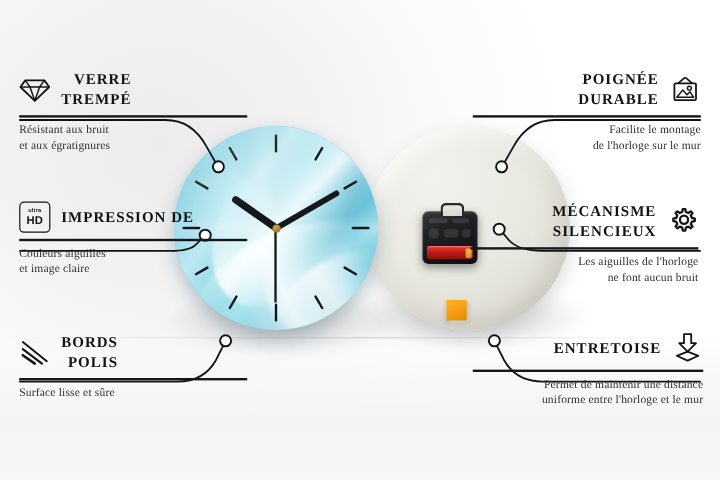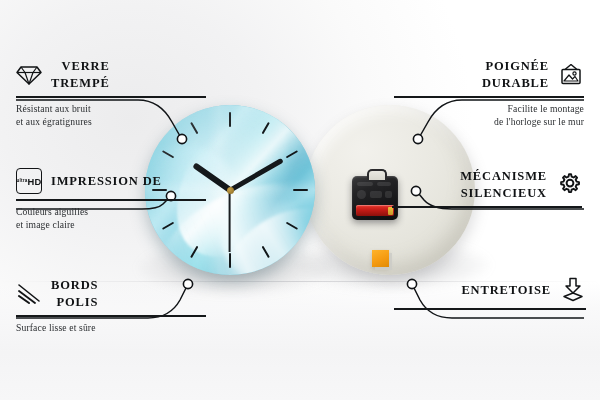--- a/index.html
+++ b/index.html
@@ -138,21 +138,21 @@
     font-family:"Liberation Serif",serif;
     font-size:9.6px;color:#2b2e31;line-height:1.42;letter-spacing:.15px;
   }
   .callout.right .desc{text-align:right;}
   .ico{width:26px;height:26px;flex:0 0 26px;display:flex;align-items:center;justify-content:center;}
   .ico svg{display:block;}
 
   
   .hd-badge{
     width:26px;height:24px;border:1.6px solid #121416;border-radius:4px;
-    display:flex;flex-direction:row;align-items:center;justify-content:center;line-height:1;
+    display:flex;flex-direction:column;align-items:center;justify-content:center;line-height:1;
   }
   .hd-badge .u{font-family:"Liberation Sans",sans-serif;font-size:4.6px;font-weight:bold;letter-spacing:.2px;color:#121416;}
   .hd-badge .h{font-family:"Liberation Sans",sans-serif;font-size:9.4px;font-weight:bold;letter-spacing:.2px;color:#121416;margin-top:.5px;}
 
   
   #connectors{position:absolute;left:0;top:0;width:600px;height:400px;pointer-events:none;}
   #connectors path{fill:none;stroke:#111417;stroke-width:1.5;}
   #connectors circle.node{fill:#ffffff;stroke:#111417;stroke-width:1.6;}
 </style>
 </head>
@@ -357,32 +357,40 @@
             <path d="M13,2.2 L15.1,2.2 L15.6,4.6 L17.6,5.5 L19.6,4.1 L21.1,5.6 L19.7,7.6 L20.6,9.6 L23,10.1 L23,12.2
                      L20.6,12.7 L19.7,14.7 L21.1,16.7 L19.6,18.2 L17.6,16.8 L15.6,17.7 L15.1,20.1 L13,20.1
                      L12.5,17.7 L10.5,16.8 L8.5,18.2 L7,16.7 L8.4,14.7 L7.5,12.7 L5.1,12.2 L5.1,10.1
                      L7.5,9.6 L8.4,7.6 L7,5.6 L8.5,4.1 L10.5,5.5 L12.5,4.6 Z"></path>
             <circle cx="14" cy="11.1" r="3.4"></circle>
           </g>
         </svg>
       </span>
     </div>
     <div class="rule"></div>
+    <div class="desc">
+      <span>Les aiguilles de l'horloge</span><br>
+      <span>ne font aucun bruit</span>
+    </div>
   </div>
 
   <div class="callout right" style="left:394px;top:277px;width:192px;">
     <div class="head">
       <div class="title">
         <span>ENTRETOISE</span><br>
       </div>
       <span class="ico">
         <svg width="26" height="26" viewBox="0 0 26 26">
           <g fill="none" stroke="#121416" stroke-width="1.5" stroke-linejoin="round">
             <path d="M10,1.5 L16,1.5 L16,9 L20,9 L13,16 L6,9 L10,9 Z"></path>
             <path d="M13,16 L22,19.5 L13,23.5 L4,19.5 Z"></path>
           </g>
         </svg>
       </span>
     </div>
     <div class="rule"></div>
+    <div class="desc">
+      <span>Permet de maintenir une distance</span><br>
+      <span>uniforme entre l'horloge et le mur</span>
+    </div>
   </div>
 
 </div>
 
 </body></html>

